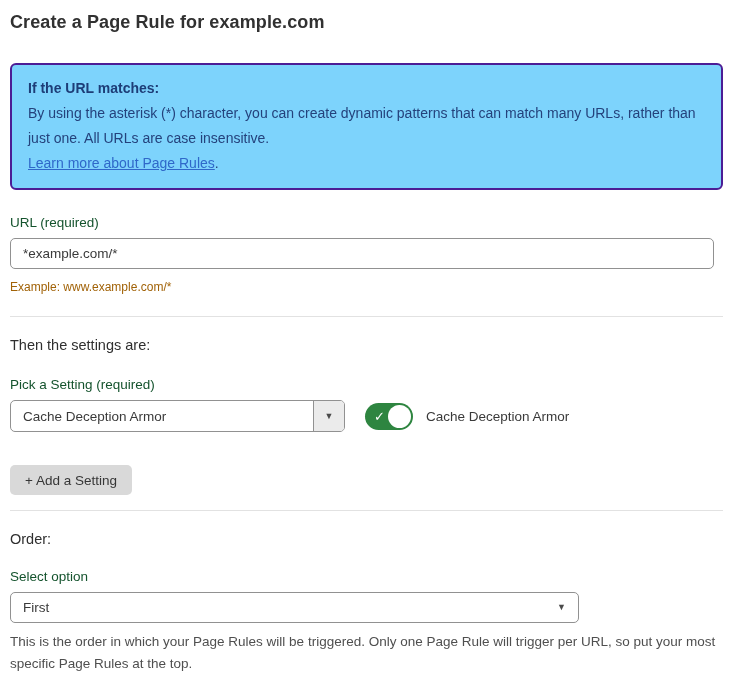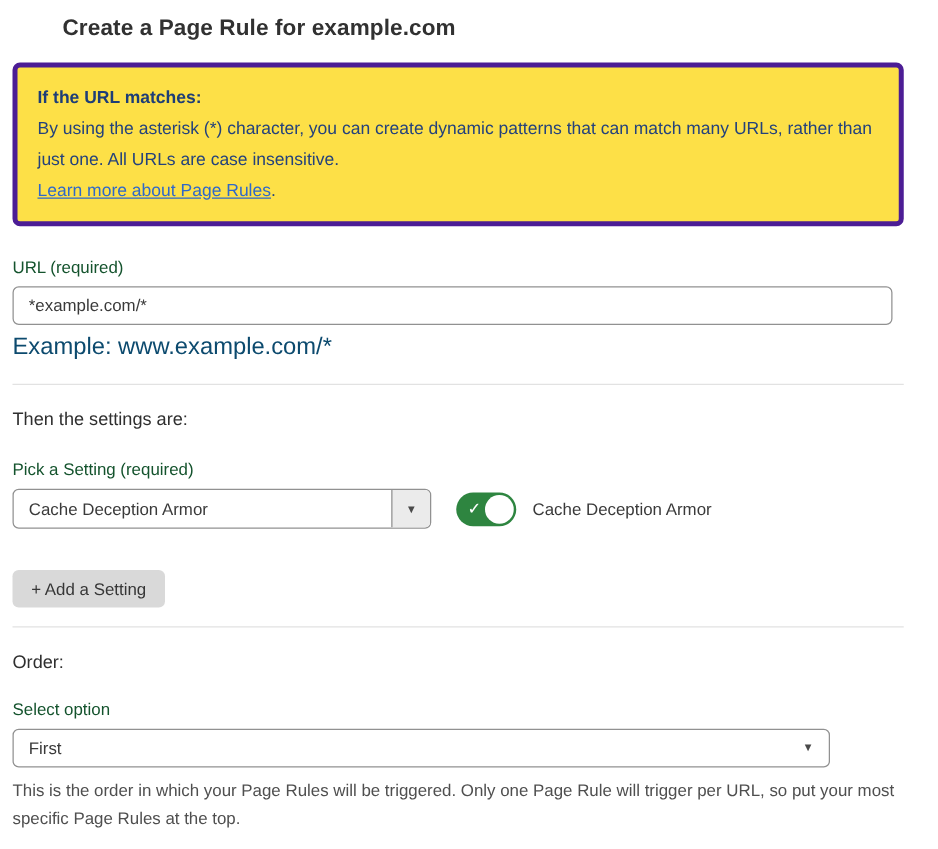--- a/index.html
+++ b/index.html
@@ -12,27 +12,26 @@
   }
   .container {
     padding: 12px 27px 0 10px;
     width: 750px;
   }
   .page-title {
     font-size: 18px;
     font-weight: bold;
     color: #313131;
     letter-spacing: .1px;
-    margin-left: 40px;
   }
   
   .info-box {
-    margin-top: 17px;
-    background: #fde047;
-    border: 4px solid #4c1d95;
+    margin-top: 30px;
+    background: #7dd3fc;
+    border: 2px solid #4c1d95;
     border-radius: 6px;
     padding: 11px 16px 12px 16px;
     color: #24427c;
     font-size: 14px;
     line-height: 25px;
   }
   .info-box .info-heading {
     font-weight: bold;
     color: #1d3d77;
   }
@@ -57,22 +56,22 @@
     padding: 0 12px;
     font-size: 13.5px;
     color: #3a3a3a;
     font-family: inherit;
     background: #fff;
     outline: none;
     display: block;
   }
   .helper-text {
     margin-top: 7px;
-    font-size: 19px;
-    color: #0c4a6e;
+    font-size: 12px;
+    color: #a16207;
     line-height: 22px;
   }
   .divider {
     border: none;
     border-top: 1px solid #e2e2e2;
     margin-top: 18px;
   }
   .section-heading {
     margin-top: 20px;
     font-size: 14.5px;
@@ -167,21 +166,21 @@
     cursor: pointer;
   }
   .btn-gray {
     background: #d9d9d9;
     color: #363636;
   }
   .add-setting-btn { margin-top: 33px; }
   
   .order-select {
     margin-top: 8px;
-    width: 654px;
+    width: 569px;
     height: 31px;
     border: 1px solid #919191;
     border-radius: 5px;
     background: #ffffff;
     display: flex;
     align-items: center;
     padding: 0 12px;
     font-size: 13.5px;
     color: #3a3a3a;
     cursor: pointer;

